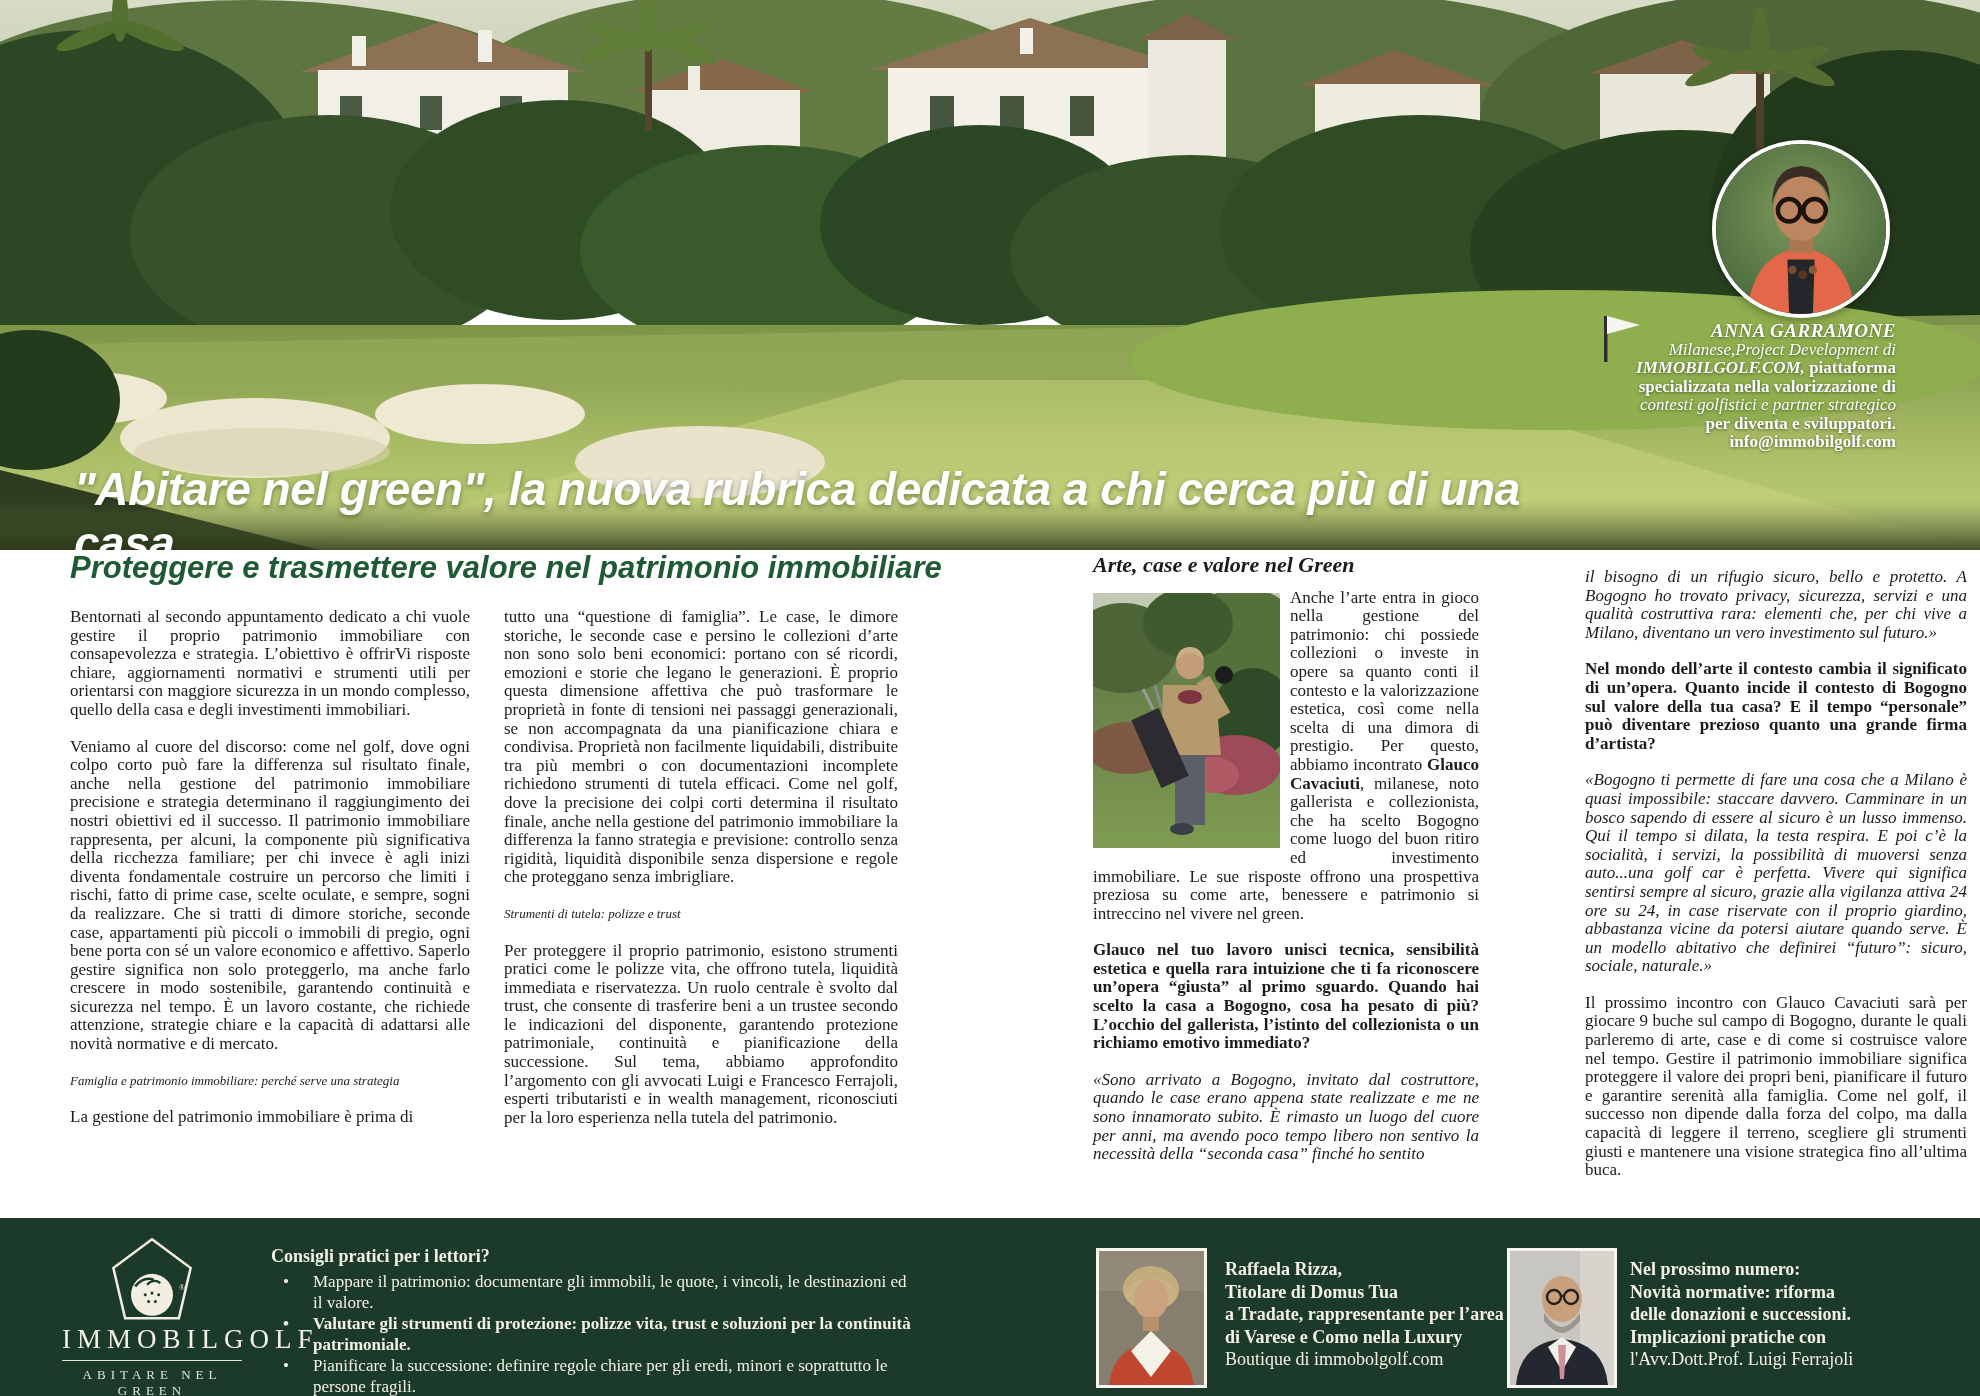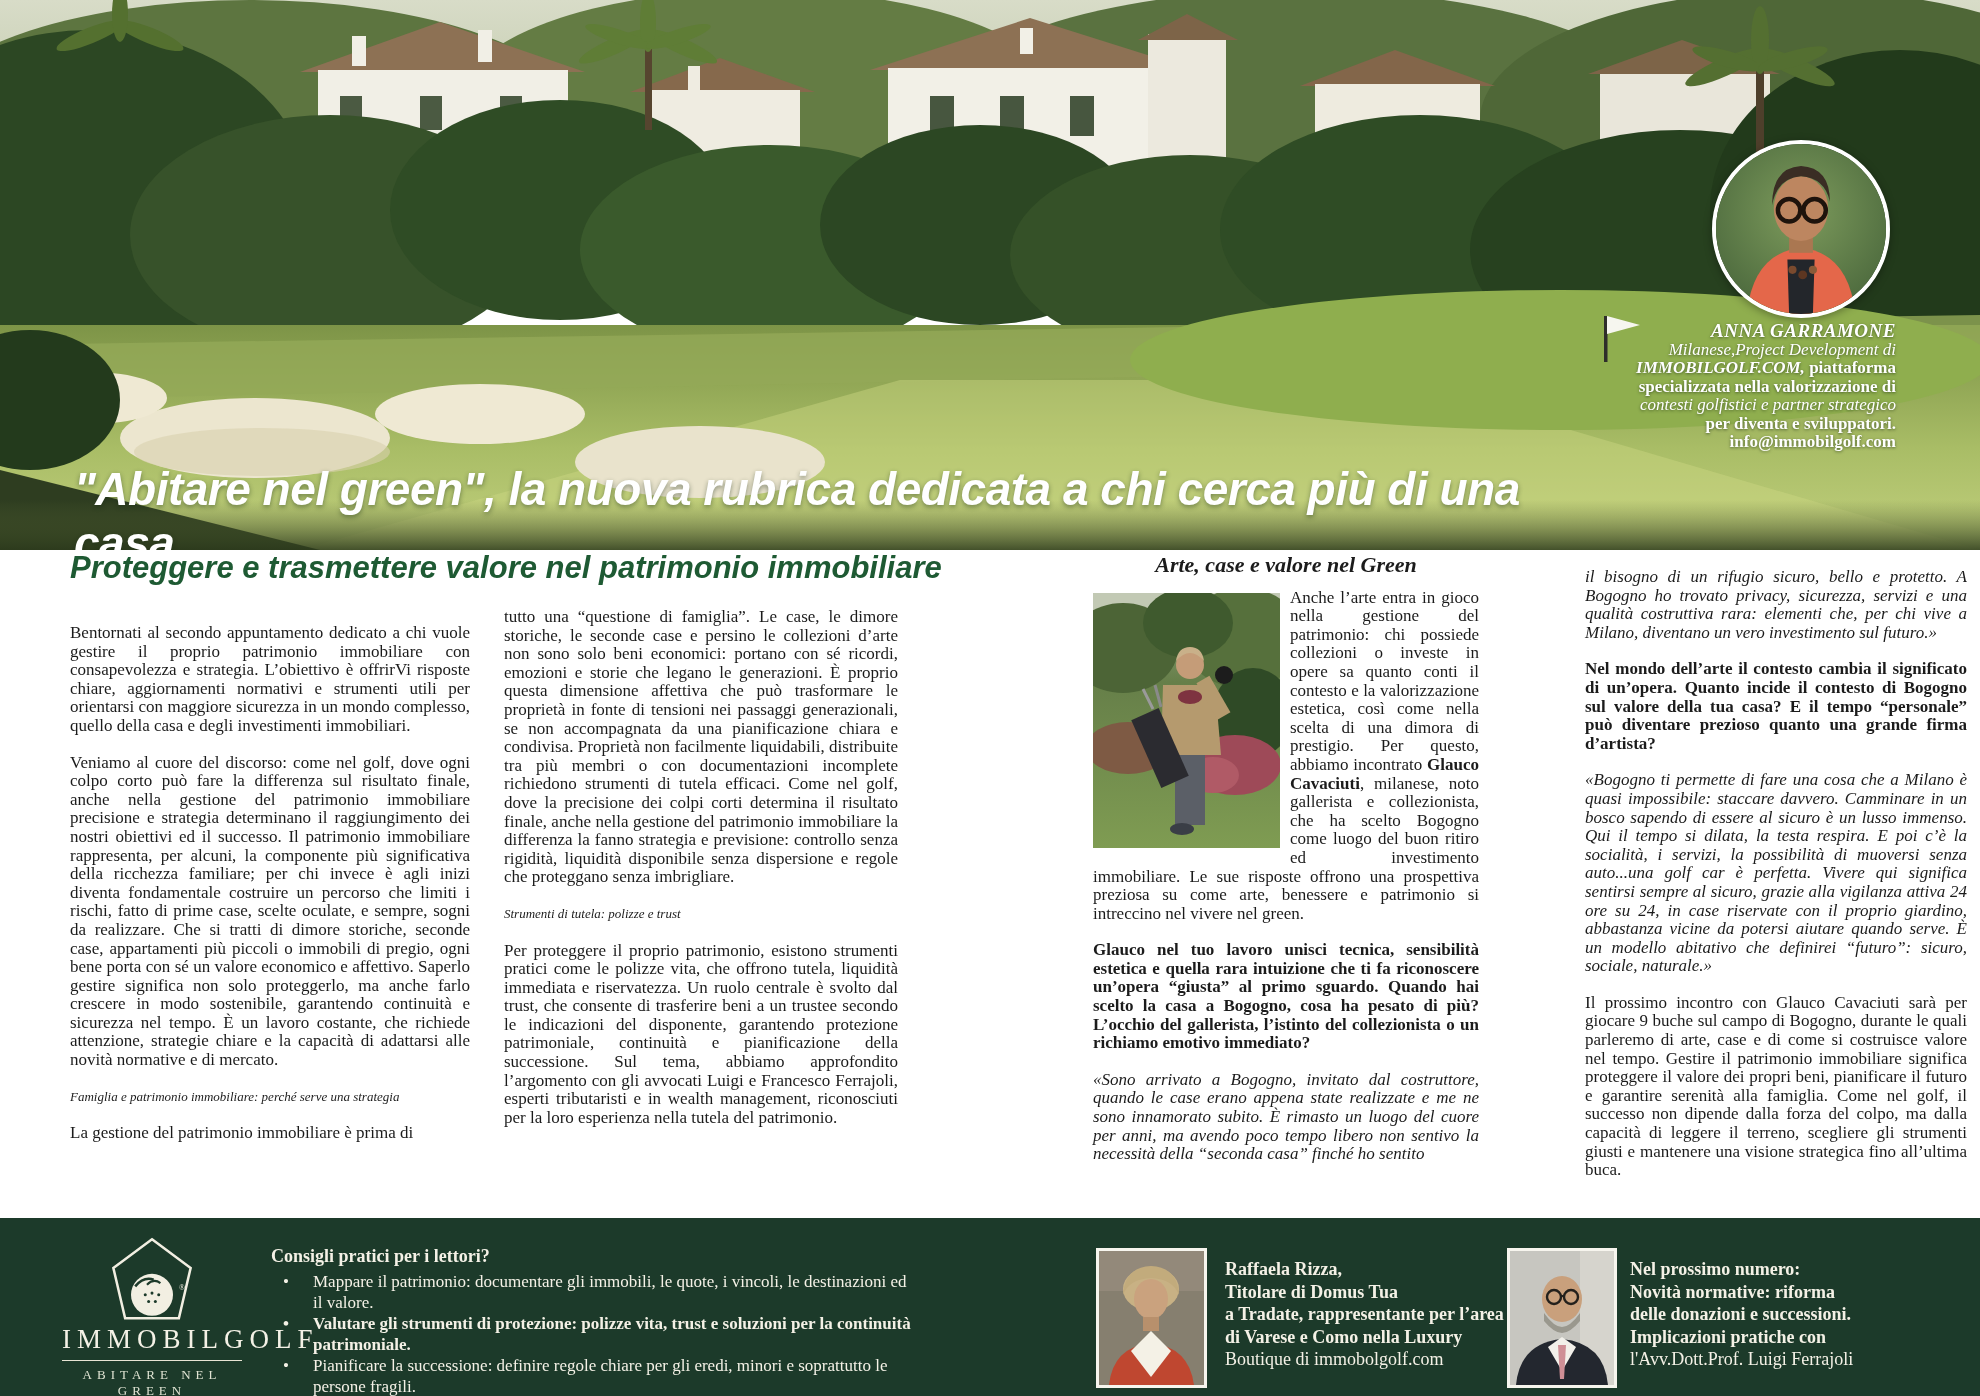--- a/index.html
+++ b/index.html
@@ -21,26 +21,26 @@
   .a-it { font-style:italic; }
   .a-b  { font-weight:700; }
   .a-bi { font-weight:700; font-style:italic; }
 
   
   .article-title { position:absolute; left:70px; top:550px; width:960px;
     font-family:"Liberation Sans", sans-serif; font-style:italic; font-weight:700;
     font-size:31px; color:#1e5a33; }
   .col { position:absolute; text-align:justify; font-size:17px; line-height:18.6px; }
   .col p { margin-bottom:18px; }
-  .col1 { left:70px;  top:624px; width:400px; }
+  .col1 { left:70px;  top:608px; width:400px; }
   .col2 { left:504px; top:608px; width:394px; }
   .col3 { left:1093px; top:556px; width:386px; }
   .col4 { left:1585px; top:568px; width:382px; }
   .subhead { font-weight:400; font-style:italic; font-size:13px; text-align:left; }
-  .interview-title { font-weight:700; font-style:italic; font-size:22px; text-align:center; margin-bottom:14px; }
+  .interview-title { font-weight:700; font-style:italic; font-size:22px; text-align:left; margin-bottom:14px; }
   .q { font-weight:700; }
   .a { font-style:italic; }
   .glauco-photo { float:left; width:187px; height:255px; margin:4px 10px 6px 0; }
   .glauco-photo svg { width:100%; height:100%; display:block; }
 
   
   .footer { position:absolute; left:0; top:1218px; width:1980px; height:178px; background:#1c3a2a; color:#f4f1e6; }
   .brand { position:absolute; left:62px; top:18px; width:180px; text-align:center; }
   .brand svg { width:86px; height:84px; display:block; margin:0 auto 4px auto; }
   .brand-name { font-size:27px; letter-spacing:6px; color:#f4f1e6; border-bottom:1.5px solid #e8e4d4; padding-bottom:5px; }

